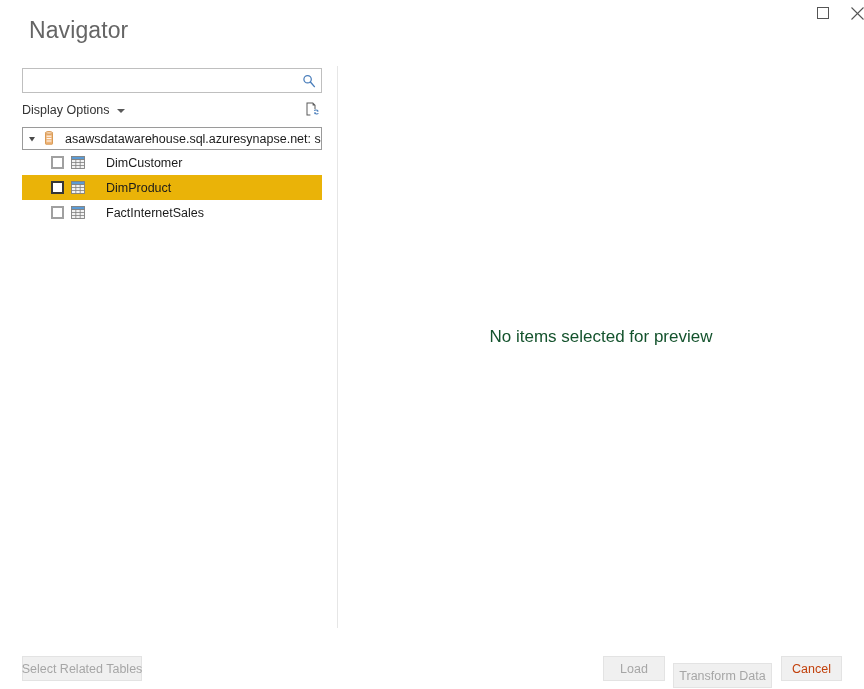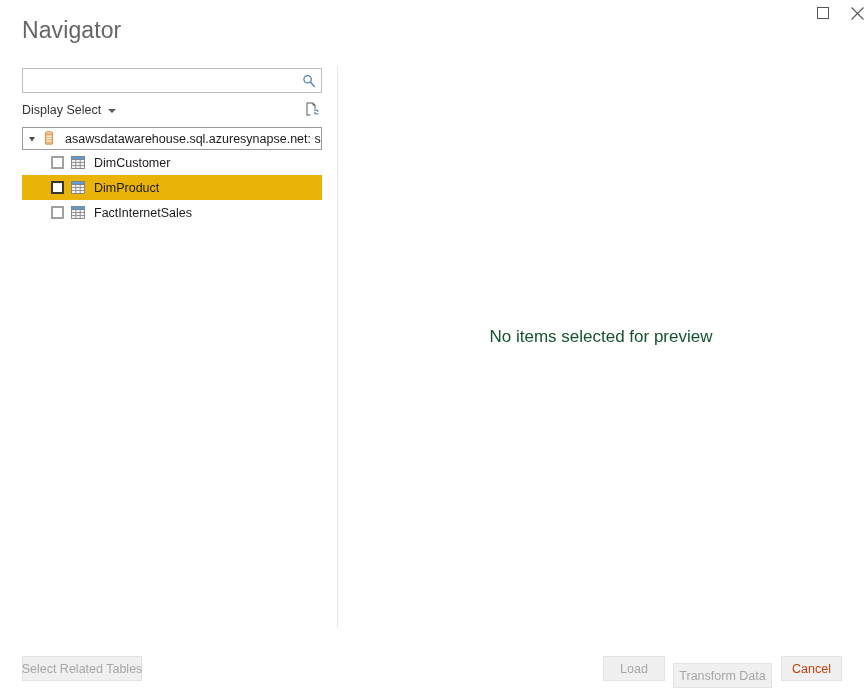--- a/index.html
+++ b/index.html
@@ -37,21 +37,21 @@
     justify-content: center;
     cursor: default;
   }
   .win-btn svg { display: block; }
   .win-maximize { left: 806px; }
   .win-close    { left: 840px; }
 
   
   .dialog-title {
     position: absolute;
-    left: 22px;
+    left: 29px;
     top: 17px;
     font-size: 23px;
     font-weight: 400;
     color: #656565;
     letter-spacing: 0.1px;
     white-space: nowrap;
   }
 
   
   .left-pane {
@@ -181,21 +181,21 @@
   }
   .cb.focused { border-color: #363636; }
 
   .tbl-icon {
     width: 16px; height: 16px;
     margin-left: 6px;
     flex: 0 0 auto;
     display: flex; align-items: center; justify-content: center;
   }
   .item-label {
-    margin-left: 8px;
+    margin-left: 20px;
     font-size: 12.5px;
     color: #1b1b1b;
     white-space: nowrap;
     text-align: center;
   }
 
   
   .v-divider {
     position: absolute;
     left: 337px;
@@ -285,21 +285,21 @@
       <input class="search-input" type="text" placeholder="" style="">
       <div class="search-icon-btn">
         <svg width="14" height="14" viewBox="0 0 14 14">
           <circle cx="5.6" cy="5.2" r="3.7" fill="none" stroke="#4a7ebb" stroke-width="1.25"></circle>
           <line x1="8.4" y1="8.0" x2="12.4" y2="12.6" stroke="#4a7ebb" stroke-width="1.4" stroke-linecap="round"></line>
         </svg>
       </div>
     </div>
 
     <div class="display-options">
-      <span class="display-options-label">Display Select</span>
+      <span class="display-options-label">Display Options</span>
       <span class="caret-down"></span>
     </div>
 
     <div class="refresh-btn">
       <svg width="16" height="16" viewBox="0 0 16 16">
         <path d="M2.5 1.5 H9 L11.5 4 V8.2 H10.5 V4.6 H8.6 V2.5 H3.5 V13.5 H6.4 V14.5 H2.5 Z" fill="#5a5a5a"></path>
         <path d="M10.2 9.6 a2.6 2.6 0 0 1 3.8 0.6" fill="none" stroke="#4a7ebb" stroke-width="1.1"></path>
         <path d="M14.4 12.4 a2.6 2.6 0 0 1 -3.8 -0.6" fill="none" stroke="#4a7ebb" stroke-width="1.1"></path>
         <polygon points="13.6,8.6 14.6,10.6 12.6,10.4" fill="#4a7ebb"></polygon>
         <polygon points="11.0,13.4 10.0,11.4 12.0,11.6" fill="#4a7ebb"></polygon>

